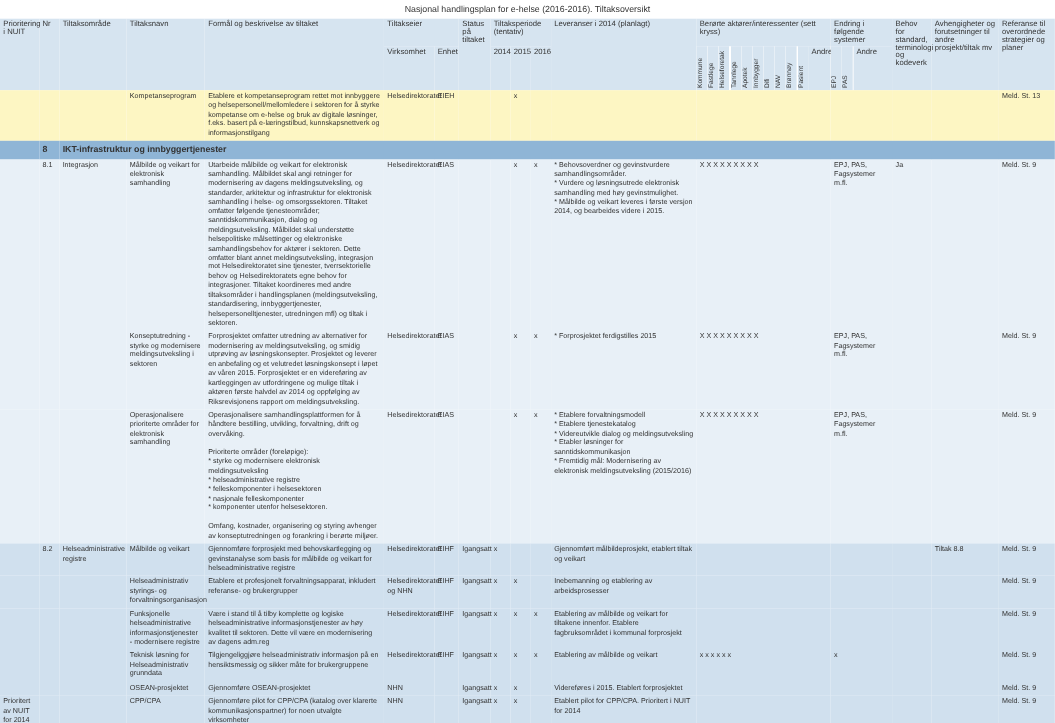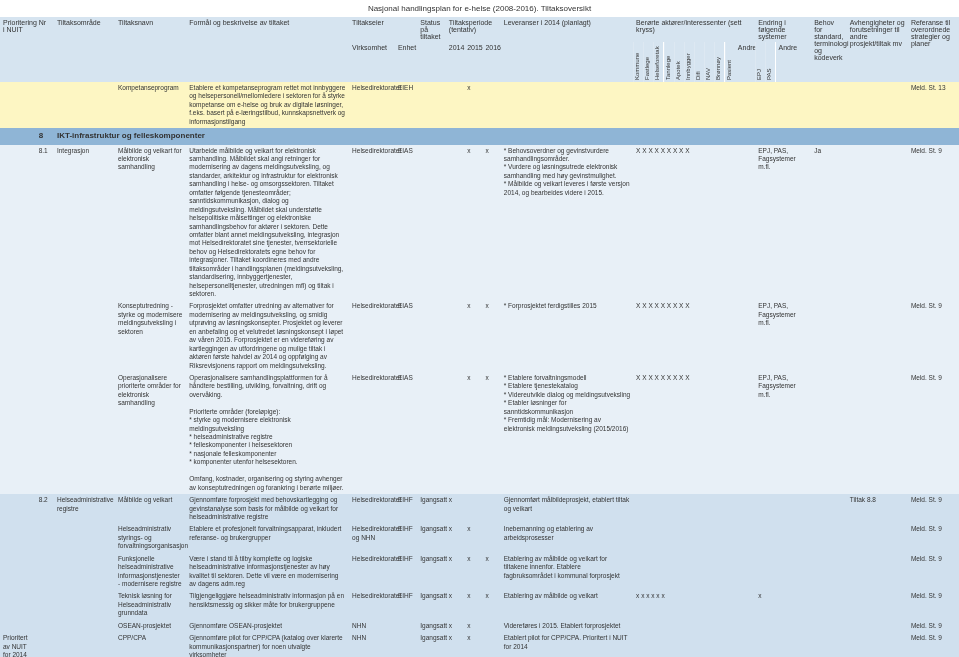--- a/index.html
+++ b/index.html
@@ -50,21 +50,21 @@
     font-size: 8px;
     padding: 3px;
   }
   tr.band-yellow td { background: #fdf6c3; }
   tr.band-lightblue td { background: #e8f0f7; }
   tr.band-blue td { background: #d0e0ee; }
 </style>
 </head>
 <body>
 
-<div class="page-title">Nasjonal handlingsplan for e-helse (2008-2016). Tiltaksoversikt</div>
+<div class="page-title">Nasjonal handlingsplan for e-helse (2016-2016). Tiltaksoversikt</div>
 
 <table>
   <colgroup>
     <col style="width:35px">
     <col style="width:18px">
     <col style="width:60px">
     <col style="width:70px">
     <col style="width:160px">
     <col style="width:45px">
     <col style="width:22px">
@@ -146,21 +146,21 @@
         <td style="white-space: pre-wrap;"></td>
         <td colspan="11"></td>
         <td colspan="3"></td>
         <td style="white-space: pre-wrap;"></td>
         <td style="white-space: pre-wrap;"></td>
         <td style="white-space: pre-wrap;">Meld. St. 13</td>
       </tr>
       <tr class="section-row">
         <td></td>
         <td>8</td>
-        <td colspan="27">IKT-infrastruktur og felleskomponenter</td>
+        <td colspan="27">IKT-infrastruktur og innbyggertjenester</td>
       </tr>
       <tr class="band-lightblue">
         <td style="white-space: pre-wrap;"></td>
         <td style="white-space: pre-wrap;">8.1</td>
         <td style="white-space: pre-wrap;">Integrasjon</td>
         <td style="white-space: pre-wrap;">Målbilde og veikart for elektronisk samhandling</td>
         <td style="white-space: pre-wrap;">Utarbeide målbilde og veikart for elektronisk samhandling. Målbildet skal angi retninger for modernisering av dagens meldingsutveksling, og standarder, arkitektur og infrastruktur for elektronisk samhandling i helse- og omsorgssektoren. Tiltaket omfatter følgende tjenesteområder; sanntidskommunikasjon, dialog og meldingsutveksling. Målbildet skal understøtte helsepolitiske målsettinger og elektroniske samhandlingsbehov for aktører i sektoren. Dette omfatter blant annet meldingsutveksling, integrasjon mot Helsedirektoratet sine tjenester, tverrsektorielle behov og Helsedirektoratets egne behov for integrasjoner. Tiltaket koordineres med andre tiltaksområder i handlingsplanen (meldingsutveksling, standardisering, innbyggertjenester, helsepersonelltjenester, utredningen mfl) og tiltak i sektoren.</td>
         <td style="white-space: pre-wrap;">Helsedirektoratet</td>
         <td style="white-space: pre-wrap;">EIAS</td>
         <td style="white-space: pre-wrap;"></td>

